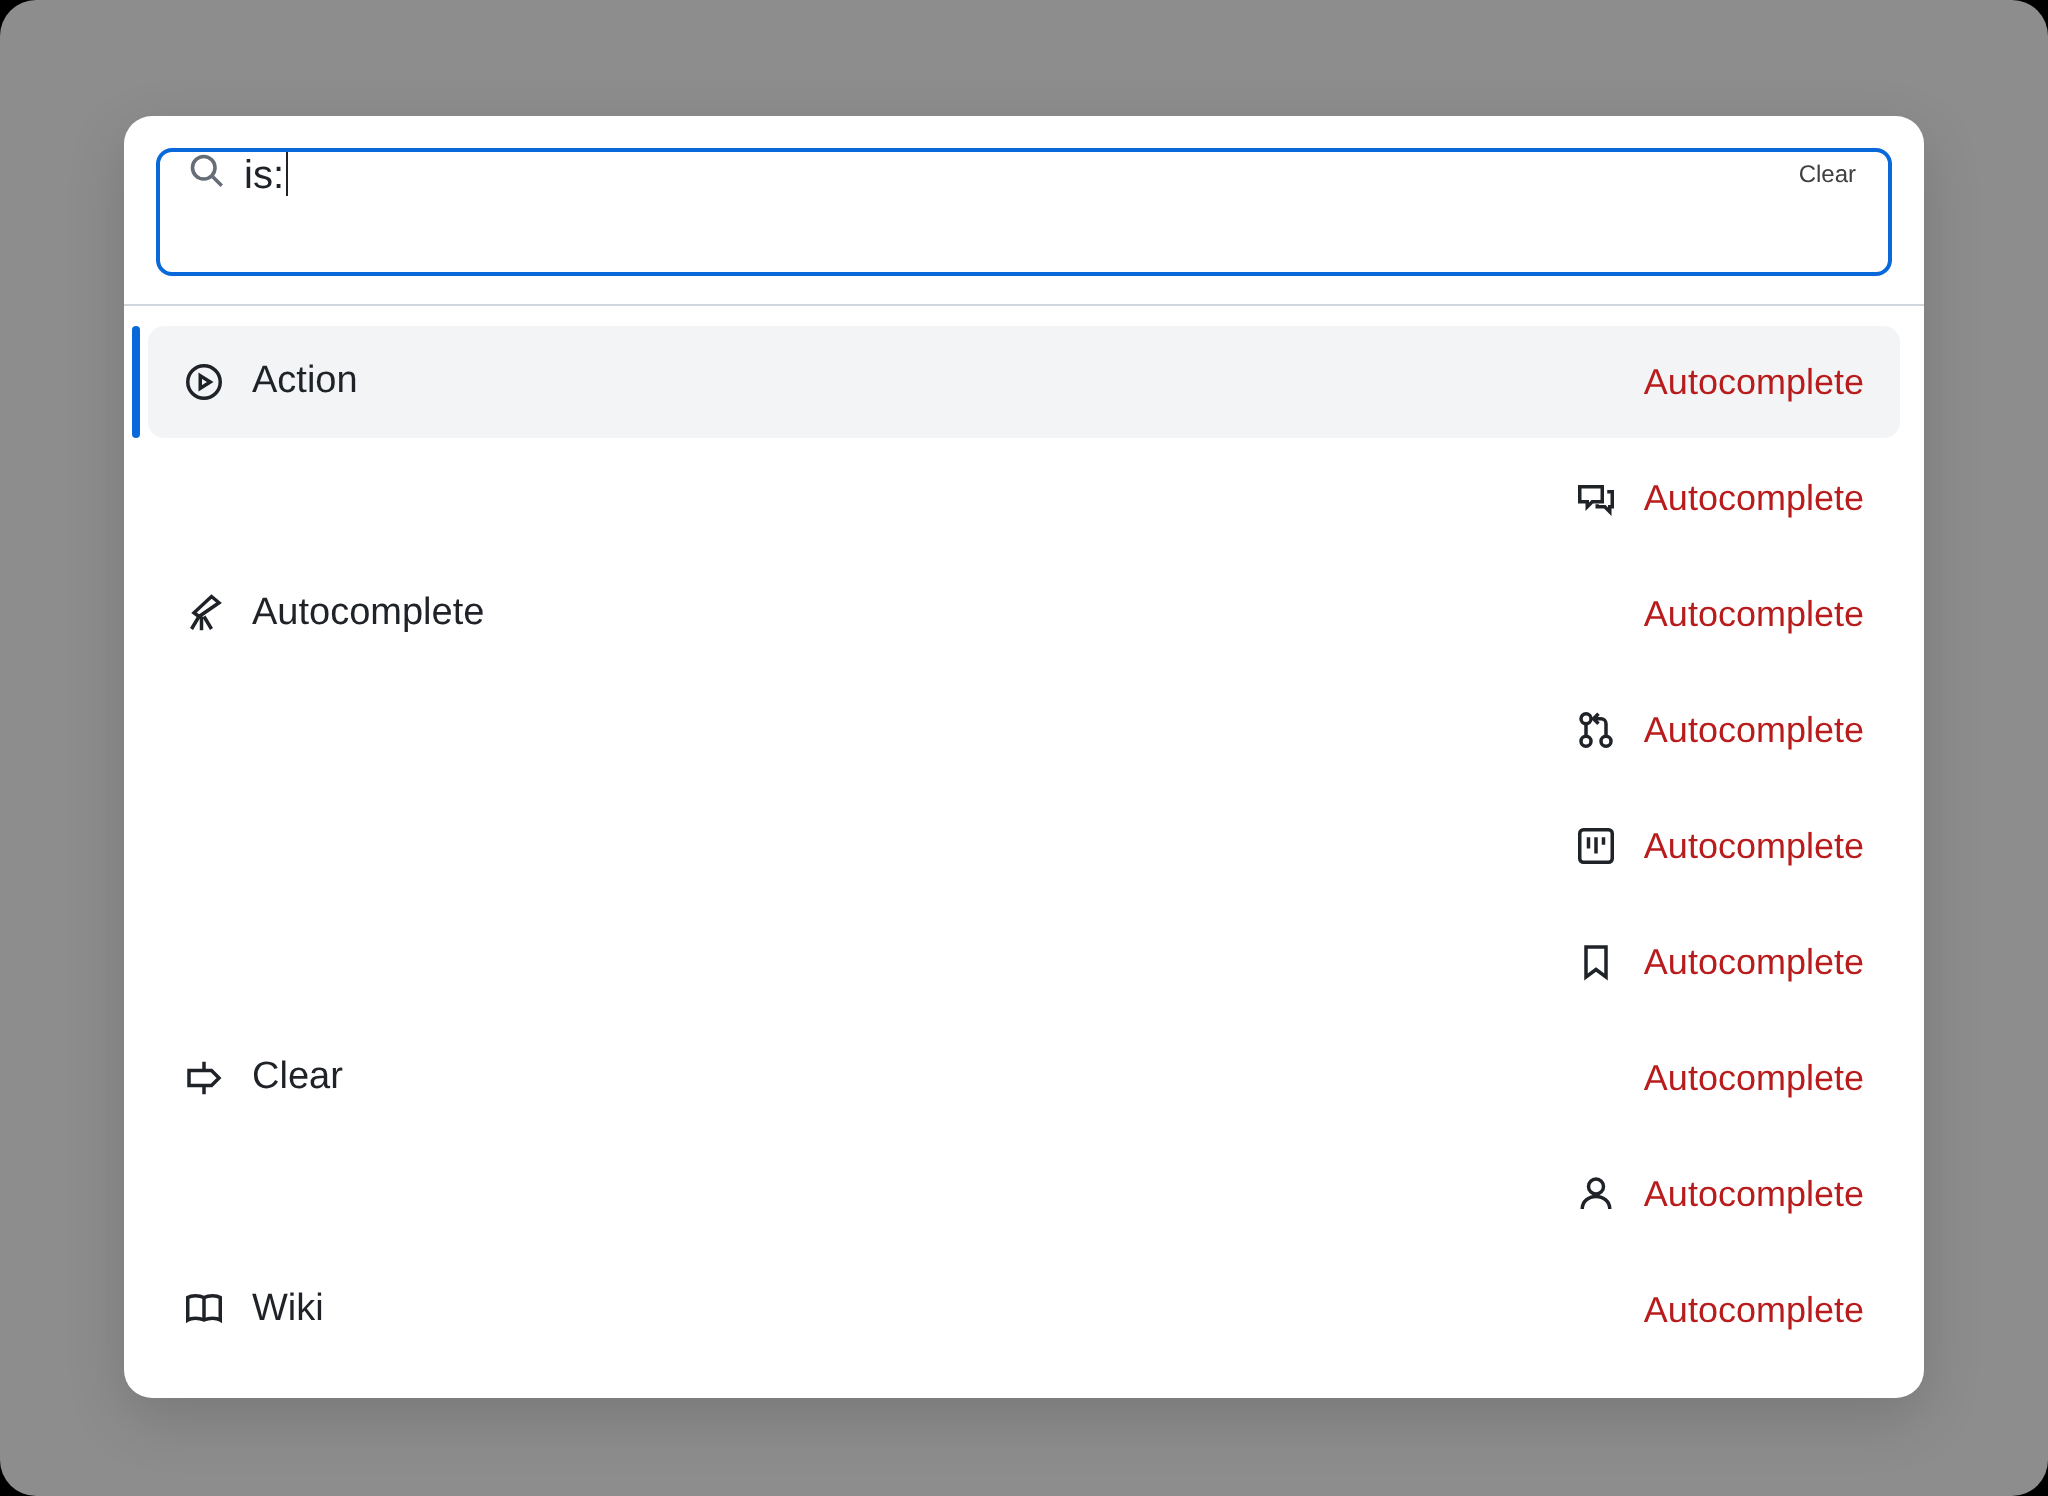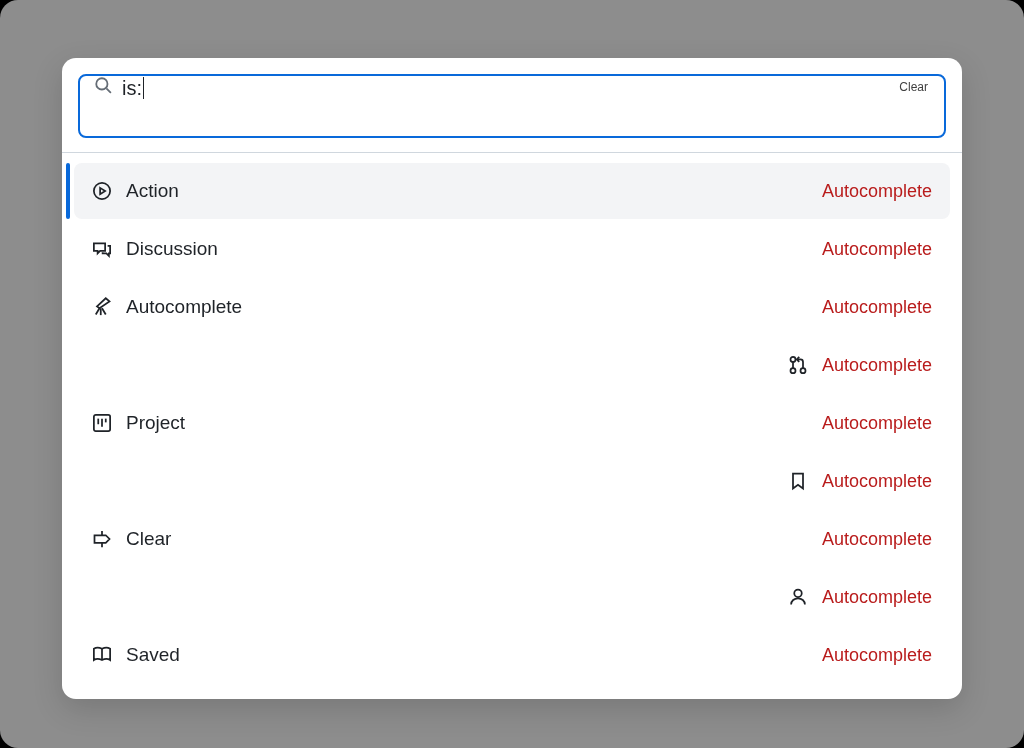--- a/index.html
+++ b/index.html
@@ -165,21 +165,20 @@
           <span class="hint">Autocomplete</span>
         </div>
 
         <div class="row">
           <span class="icon">
             <svg width="20" height="20" viewBox="0 0 16 16" fill="none" stroke="currentColor" stroke-width="1.4">
               <path d="M1.5 3.5 h9 v6 h-4 l-2 2 v-2 h-3 Z"></path>
               <path d="M12.5 5.5 h2 v6 h-1 v2 l-2 -2 h-3 v-1"></path>
             </svg>
           </span>
-          <span class="label">Discussion</span>
           <span class="hint">Autocomplete</span>
         </div>
 
         <div class="row">
           <span class="icon">
             <svg width="20" height="20" viewBox="0 0 16 16" fill="none" stroke="currentColor" stroke-width="1.4">
               <path d="M11 1 L14 3.5 L6 9 L4 7.5 Z"></path>
               <line x1="6" y1="9" x2="3" y2="14"></line>
               <line x1="7" y1="9" x2="7" y2="14.5"></line>
               <line x1="8" y1="9" x2="11" y2="14"></line>
@@ -205,21 +204,20 @@
 
         <div class="row">
           <span class="icon">
             <svg width="20" height="20" viewBox="0 0 16 16" fill="none" stroke="currentColor" stroke-width="1.4">
               <rect x="1.5" y="1.5" width="13" height="13" rx="1.5"></rect>
               <line x1="5" y1="4.5" x2="5" y2="9"></line>
               <line x1="8" y1="4.5" x2="8" y2="11"></line>
               <line x1="11" y1="4.5" x2="11" y2="7.5"></line>
             </svg>
           </span>
-          <span class="label">Project</span>
           <span class="hint">Autocomplete</span>
         </div>
 
         <div class="row">
           <span class="icon">
             <svg width="20" height="20" viewBox="0 0 16 16" fill="none" stroke="currentColor" stroke-width="1.4">
               <path d="M4 2 h8 v12 l-4 -3 l-4 3 Z"></path>
             </svg>
           </span>
           <span class="hint">Autocomplete</span>
@@ -247,21 +245,21 @@
           <span class="hint">Autocomplete</span>
         </div>
 
         <div class="row">
           <span class="icon">
             <svg width="20" height="20" viewBox="0 0 16 16" fill="none" stroke="currentColor" stroke-width="1.4">
               <path d="M8 3 C6 2 3 2 1.5 3 v9 C3 11 6 11 8 12 C10 11 13 11 14.5 12 v-9 C13 2 10 2 8 3 Z"></path>
               <line x1="8" y1="3" x2="8" y2="12"></line>
             </svg>
           </span>
-          <span class="label">Saved</span>
+          <span class="label">Wiki</span>
           <span class="hint">Autocomplete</span>
         </div>
 
       </div>
     </div>
 
   </div>
 </div>
 
 </body></html>

